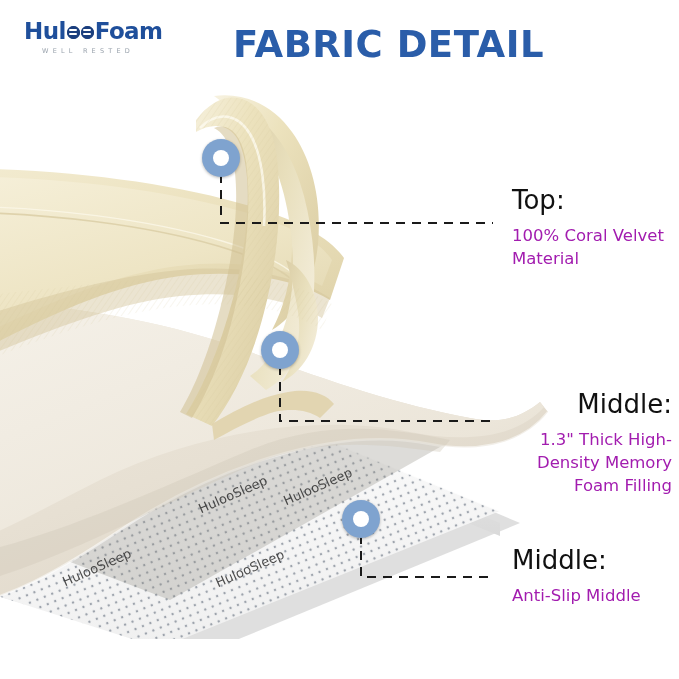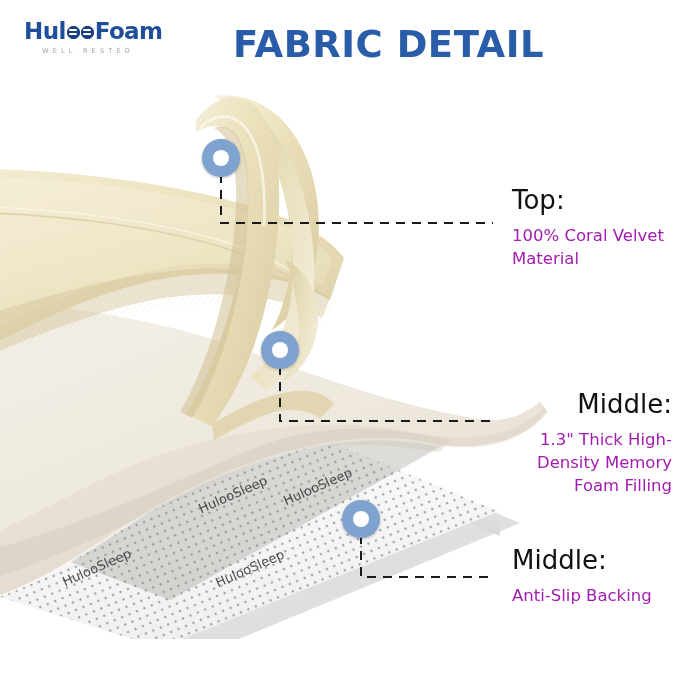--- a/index.html
+++ b/index.html
@@ -400,21 +400,21 @@
     <div class="callout-desc">100% Coral Velvet Material</div>
   </div>
 
   <div class="callout-label" style="left:512px; top:390px;text-align:right;">
     <div class="callout-title">Middle:</div>
     <div class="callout-desc">1.3" Thick High-Density Memory Foam Filling</div>
   </div>
 
   <div class="callout-label" style="left:512px; top:546px;">
     <div class="callout-title">Middle:</div>
-    <div class="callout-desc" style="max-width:175px;">Anti-Slip Backing</div>
+    <div class="callout-desc" style="max-width:175px;">Anti-Slip Middle</div>
   </div>
 
   <div class="watermark" style="left:196px; top:487px; transform: rotate(-24deg);">HulooSleep</div>
   <div class="watermark" style="left:281px; top:479px; transform: rotate(-24deg);">HulooSleep</div>
   <div class="watermark" style="left:60px; top:560px; transform: rotate(-24deg);">HulooSleep</div>
   <div class="watermark" style="left:213px; top:561px; transform: rotate(-24deg);">HulooSleep</div>
 
 </div>
 
 </body></html>

